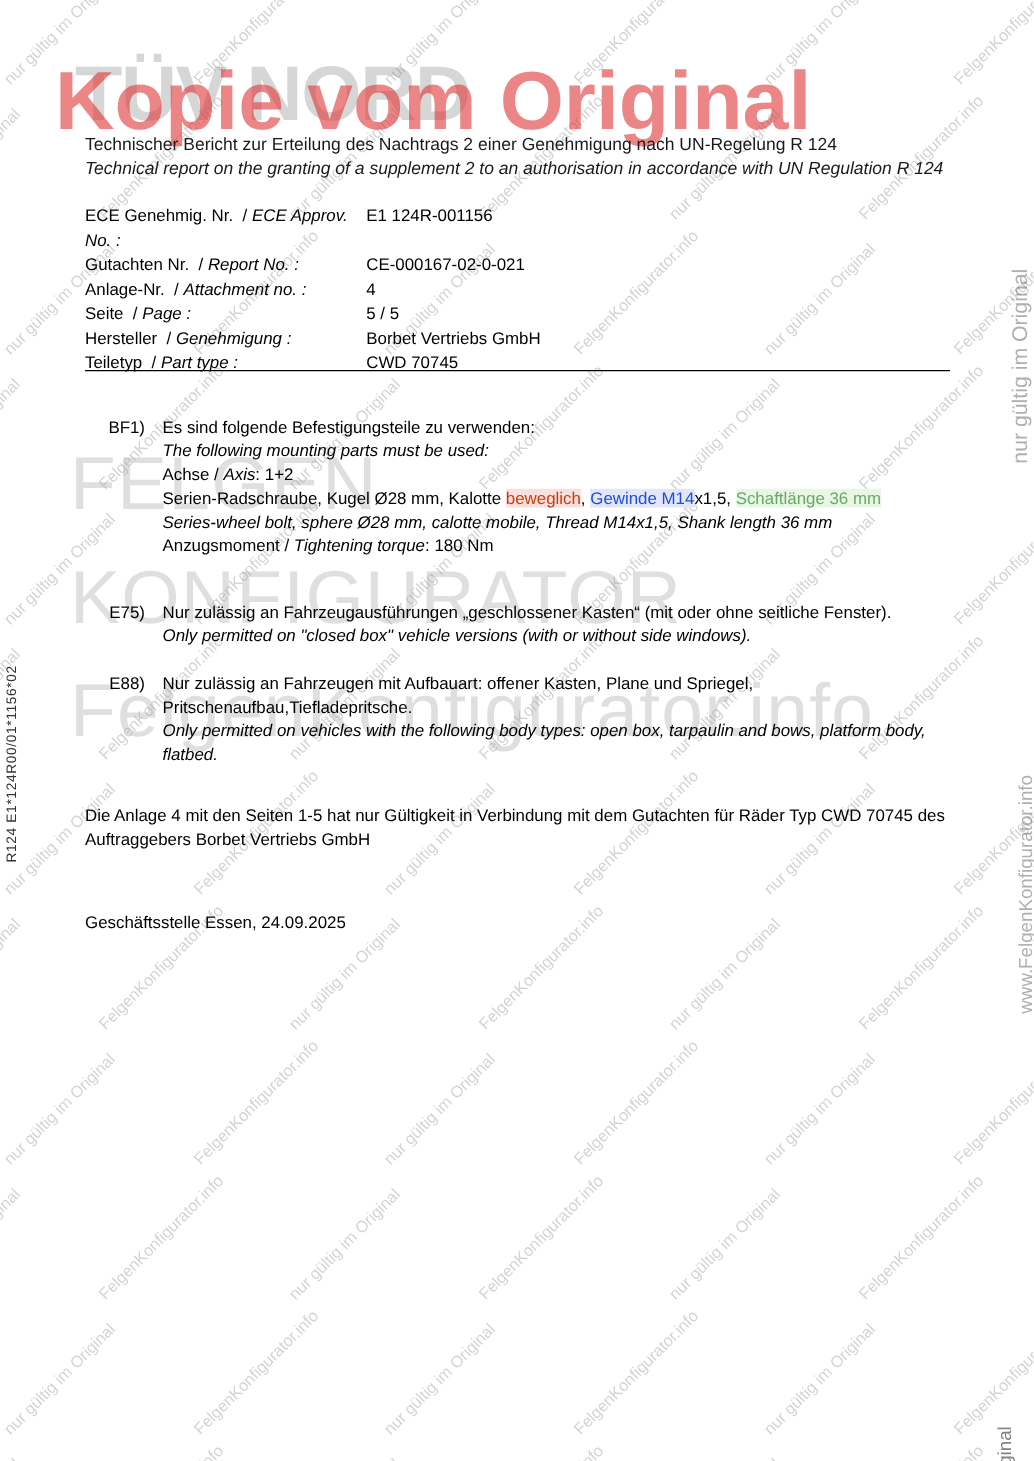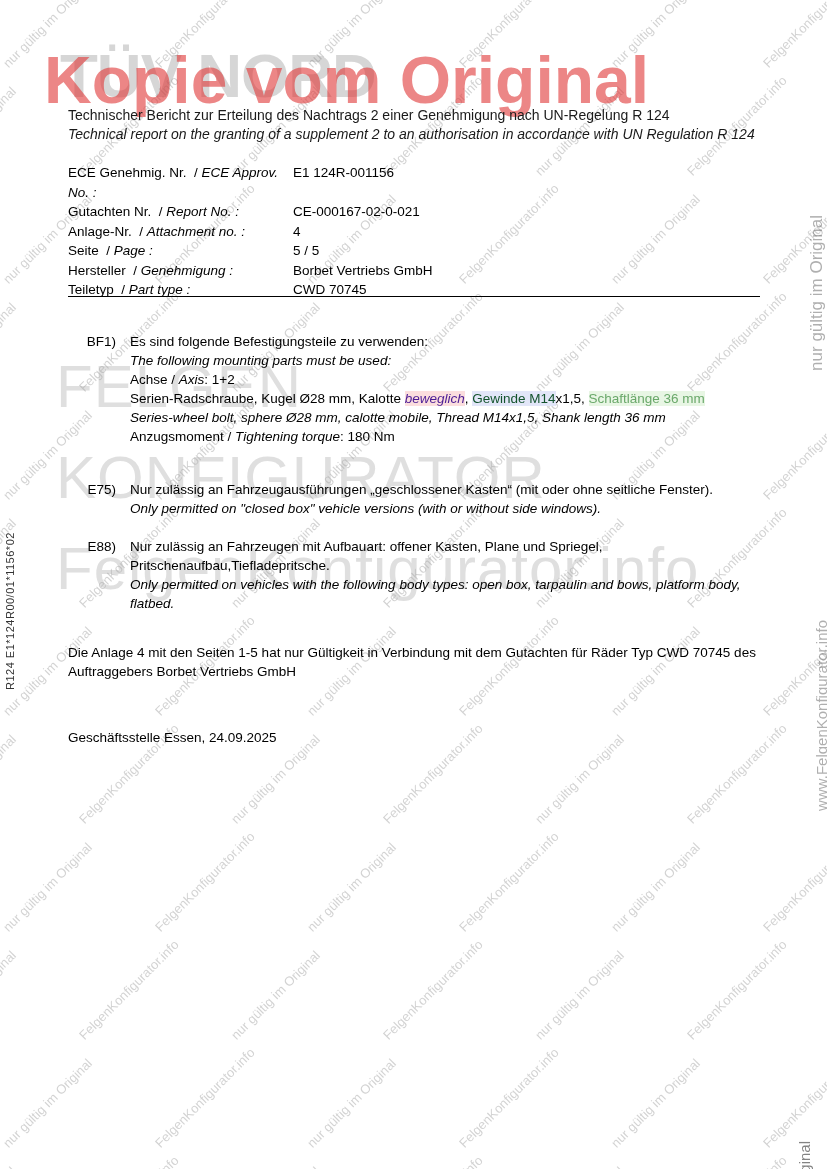--- a/index.html
+++ b/index.html
@@ -148,22 +148,22 @@
     left: 0;
     top: 0;
     width: 48px;
     text-align: right;
   }
   .block .body {
     margin-left: 62px;
   }
   .it { font-style: italic; }
 
-  .hl-red { color: #4c1d95; font-style: italic; }
-  .hl-blue { color: #14532d; }
+  .hl-red { color: #c2410c; }
+  .hl-blue { color: #1d4ed8; }
   .hl-green { color: #6aa86a; background: #e8f6e4; }
   .hl-pink { background: #fbdede; }
   .hl-bluebg { background: #e2e6f8; }
 
   .para {
     position: absolute;
     font-size: 13.5px;
     line-height: 19px;
     width: 700px;
   }

